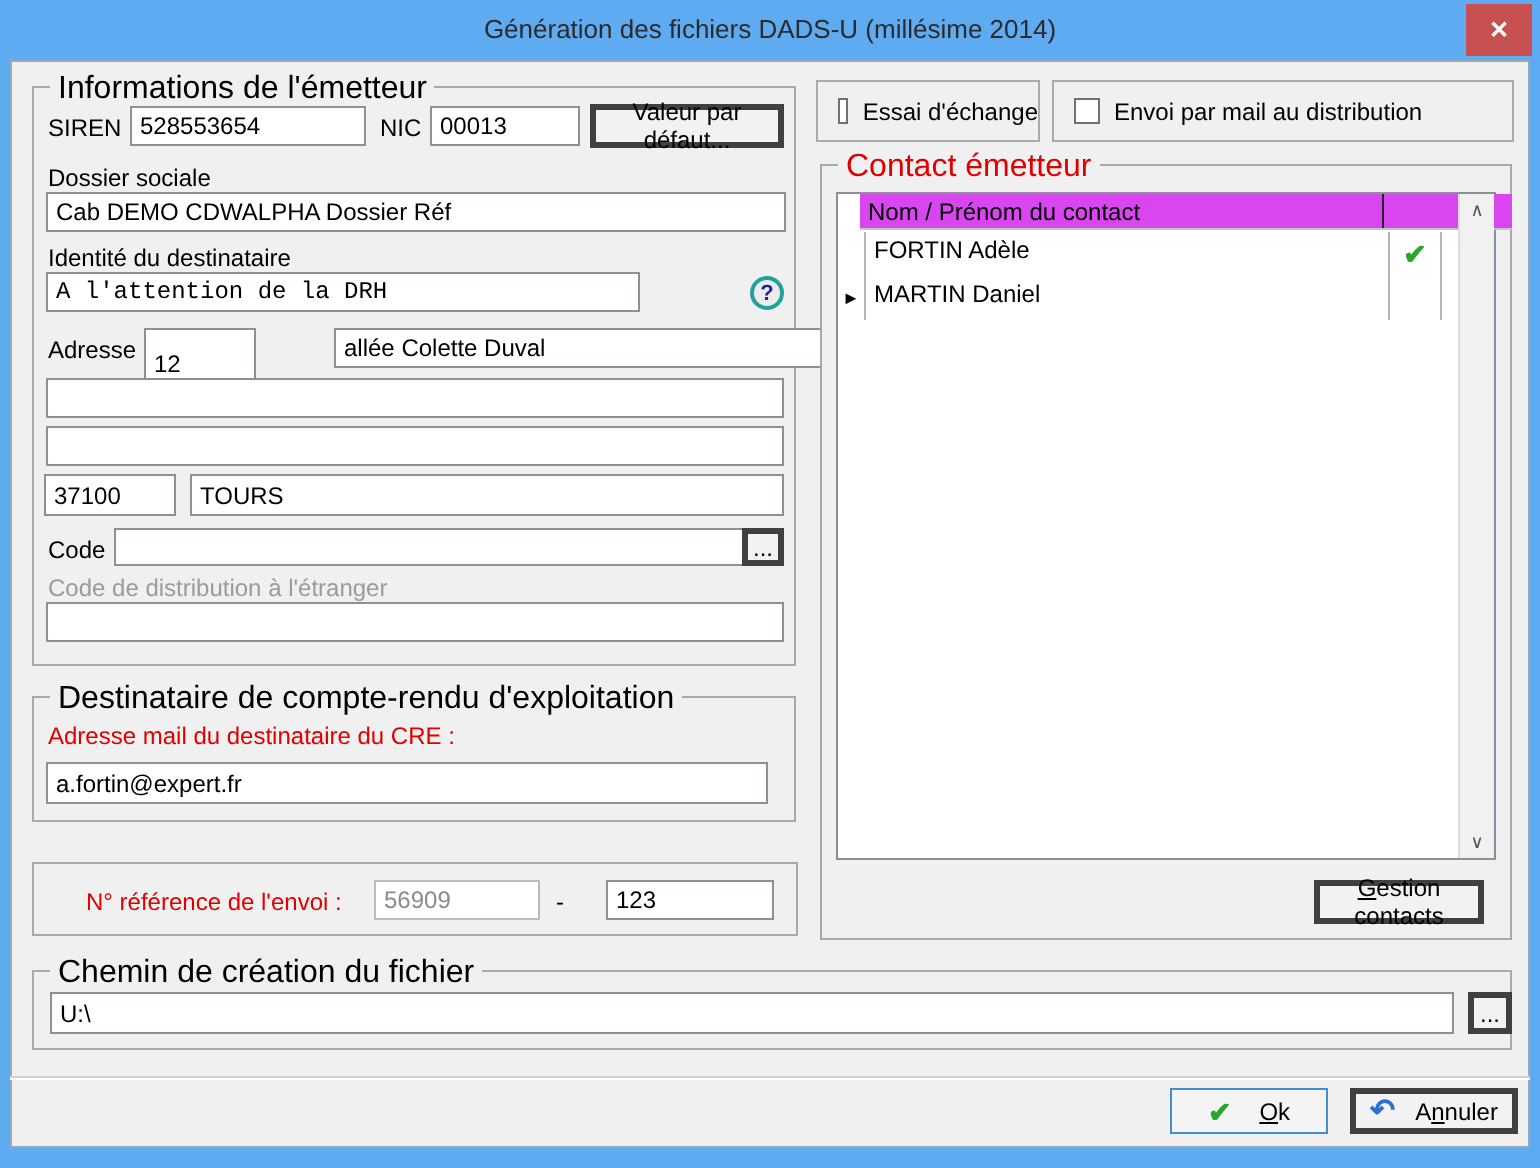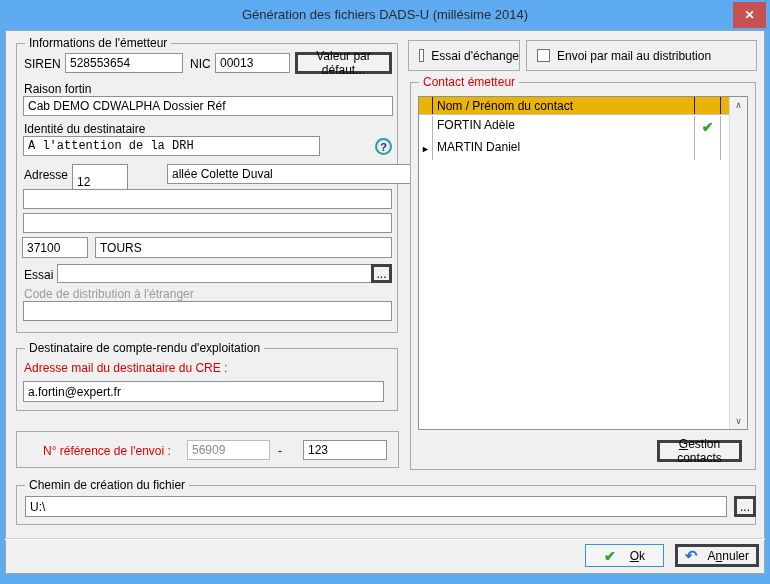--- a/index.html
+++ b/index.html
@@ -26,21 +26,21 @@
     font-size:12px; font-weight:bold; cursor:default;
   }
   .client {
     left:5px; top:30px; width:760px; height:544px;
     background:#f0f0f0; border:1px solid #98a8b4;
   }
   
   .group { border:1px solid #a9a9a9; background:#f0f0f0; }
   .legend {
     position:absolute; top:-8px; left:8px;
-    background:#f0f0f0; padding:0 4px; font-size:12px;
+    background:#f0f0f0; padding:0 4px; font-size:16px;
     white-space:nowrap;
   }
   .legend.red { color:#e00000; }
   .lbl { font-size:12px; white-space:nowrap; }
   .lbl.red { color:#e00000; }
   .lbl.gray { color:#9b9b9b; }
   
   .field {
     background:#fff; border:1px solid #8a9199;
     font-family:"Liberation Sans", sans-serif; font-size:12px;
@@ -65,23 +65,24 @@
     width:17px; height:17px; border-radius:50%;
     border:2px solid #21a39b; background:#ececec;
     color:#1c22a8; font-weight:bold; font-size:11px;
     display:flex; align-items:center; justify-content:center;
   }
   
   .table {
     background:#fff; border:1px solid #8a9199;
   }
   .t-header {
-    position:absolute; left:0; top:0; height:18px;
-    display:flex; border-bottom:1px solid #c4c4c4; background:#eab308;
+    position:absolute; left:11px; top:0; height:18px;
+    display:flex; border-bottom:1px solid #c4c4c4; background:#d946ef;
     width:326px;
+    flex-direction:column;
   }
   .t-row { position:absolute; display:flex; height:22px; width:326px; background:#fff; }
   .c-ind  { width:14px; display:flex; align-items:center; justify-content:center; }
   .c-name { width:262px; padding:2px 4px; overflow:hidden; white-space:nowrap; }
   .c-chk  { width:26px; display:flex; align-items:center; justify-content:center; }
   .c-fill { width:6px; }
   .t-header .c-ind, .t-header .c-name, .t-header .c-chk { border-right:1px solid #222; }
   .t-row .c-ind, .t-row .c-name, .t-row .c-chk { border-right:1px solid #b4b4b4; }
   .scrollbar {
     position:absolute; right:0; top:0; width:18px; height:332px;
@@ -114,38 +115,38 @@
   <span class="legend">Informations de l'émetteur</span>
 </div>
 <div class="abs lbl" style="left:24px; top:57px;">SIREN</div>
 <input class="abs field" style="left: 65px; top: 53px; width: 118px; height: 20px;" value="528553654">
 <div class="abs lbl" style="left:190px; top:57px;">NIC</div>
 <input class="abs field" style="left: 215px; top: 53px; width: 75px; height: 20px;" value="00013">
 <button class="abs btn" style="left:295px; top:52px; width:97px; height:22px;">
     <span>Valeur par défaut...</span>
   </button>
 
-<div class="abs lbl" style="left:24px; top:82px;">Raison fortin</div>
+<div class="abs lbl" style="left:24px; top:82px;">Dossier sociale</div>
 <input class="abs field" style="left: 23px; top: 96px; width: 370px; height: 20px;" value="Cab DEMO CDWALPHA Dossier Réf">
 
 <div class="abs lbl" style="left:24px; top:122px;">Identité du destinataire</div>
 <input class="abs field" style="left: 23px; top: 136px; width: 297px; height: 20px; font-family: Liberation Mono, monospace;" value="A l'attention de la DRH">
 <div class="abs help-icon" style="left:375px; top:138px;">
     <span>?</span>
   </div>
 
 <div class="abs lbl" style="left:24px; top:168px;">Adresse :</div>
 <input class="abs field" style="left: 72px; top: 164px; width: 56px; height: 36px;" value="12">
 <input class="abs field" style="left: 135px; top: 164px; width: 257px; height: 20px; margin-left: 32px;" value="allée Colette Duval">
 <input class="abs field" style="left: 23px; top: 189px; width: 369px; height: 20px;" value="">
 <input class="abs field" style="left: 23px; top: 213px; width: 369px; height: 20px;" value="">
 <input class="abs field" style="left: 22px; top: 237px; width: 66px; height: 21px;" value="37100">
 <input class="abs field" style="left: 95px; top: 237px; width: 297px; height: 21px;" value="TOURS">
 
-<div class="abs lbl" style="left:24px; top:268px;">Essai</div>
+<div class="abs lbl" style="left:24px; top:268px;">Code</div>
 <input class="abs field" style="left: 57px; top: 264px; width: 315px; height: 19px;" value="">
 <button class="abs btn" style="left:371px; top:264px; width:21px; height:19px;">
     <span>...</span>
   </button>
 
 <div class="abs lbl gray" style="left:24px; top:287px;">Code de distribution à l'étranger</div>
 <input class="abs field" style="left: 23px; top: 301px; width: 369px; height: 20px;" value="">
 
 <div class="abs group" style="left:16px; top:348px; width:382px; height:63px;">
   <span class="legend">Destinataire de compte-rendu d'exploitation</span>

